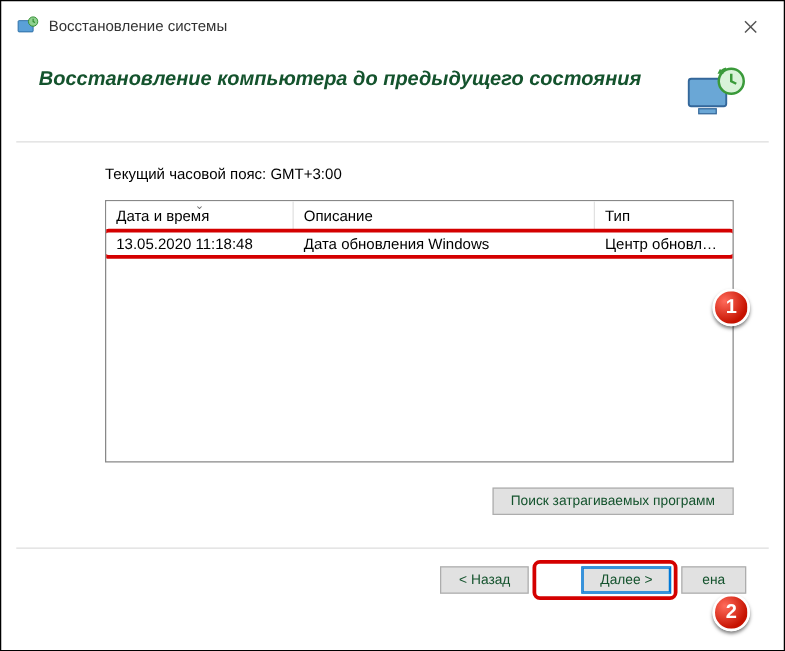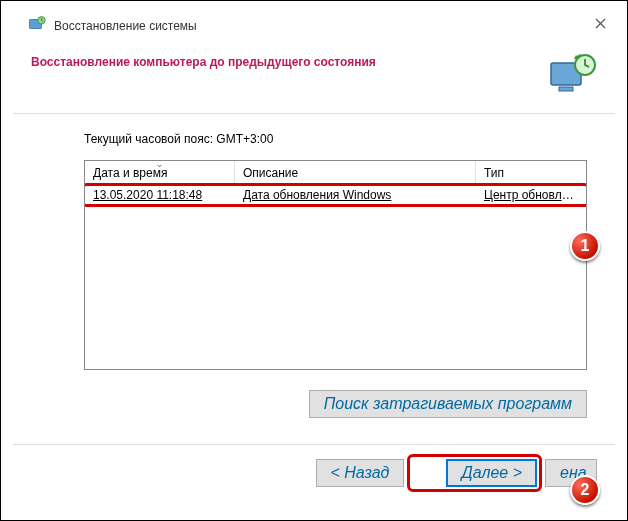--- a/index.html
+++ b/index.html
@@ -9,38 +9,37 @@
     font-family: "Segoe UI", Tahoma, sans-serif;
     font-size: 12px;
     background: #fff;
     width: 628px;
     height: 521px;
     overflow: hidden;
     border: 1px solid #000;
   }
   .titlebar {
     display: flex;
-    align-items: flex-end;
+    align-items: center;
     padding: 8px 12px;
     height: 40px;
-    margin-left: 15px;
   }
   .titlebar .sys-icon { width: 18px; height: 18px; margin-right: 8px; }
   .titlebar .title { flex: 1; color: #333; font-size: 12px; }
   .titlebar .close {
     width: 30px; height: 20px;
     display: flex; align-items: center; justify-content: center;
     color: #555;
   }
   .header {
     display: flex;
     align-items: flex-start;
     padding: 12px 30px 18px;
   }
-  .header .heading { flex: 1; font-weight: 600; font-size: 12px; color: #be185d; padding-top: 2px; }
+  .header .heading { flex: 1; font-weight: 600; font-size: 16px; color: #14532d; padding-top: 2px; font-style: italic; }
   .header .hero-icon { width: 48px; height: 42px; }
   hr.sep { border: none; border-top: 1px solid #ddd; margin: 0 12px; }
   .content {
     padding: 18px 40px 6px 50px;
     margin-left: 33px;
   }
   .tz-label { color: #000; margin-bottom: 14px; }
   .table-wrap {
     border: 1px solid #888;
     background: #fff;
@@ -79,45 +78,43 @@
     font-size: 9px;
     color: #666;
   }
   .col-date { width: 150px; }
   .col-desc { flex: 1; }
   .col-type { width: 110px; }
   .tdata-row {
     height: 20px;
     align-items: center;
     font-size: 12px;
-    text-decoration: underline;
   }
   .td { padding: 0 8px; white-space: nowrap; overflow: hidden; text-overflow: ellipsis; }
   .highlight-row {
     border: 3px solid #d40000;
     border-radius: 6px;
     position: absolute;
     left: -4px; right: -4px; top: 22px;
     height: 24px;
     pointer-events: none;
   }
   .btn-row-right {
     display: flex;
     justify-content: flex-end;
     padding: 14px 40px 0 50px;
   }
   .btn {
     background: #e1e1e1;
     border: 1px solid #adadad;
     padding: 4px 14px;
     font-family: inherit;
-    font-size: 16px;
-    color: #0369a1;
+    font-size: 11px;
+    color: #14532d;
     cursor: pointer;
-    font-style: italic;
   }
   .btn:focus, .btn.default {
     border: 1px solid #0078d7;
     outline: 1px solid #0078d7;
     outline-offset: -2px;
   }
   hr.sep2 { border: none; border-top: 1px solid #ddd; margin: 26px 12px 0; }
   .footer {
     display: flex;
     justify-content: flex-end;

